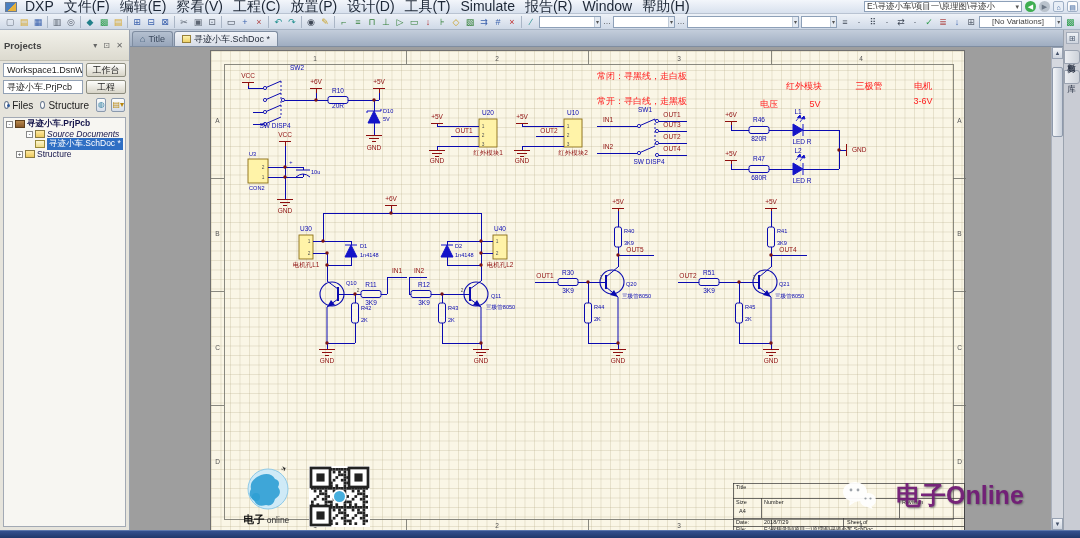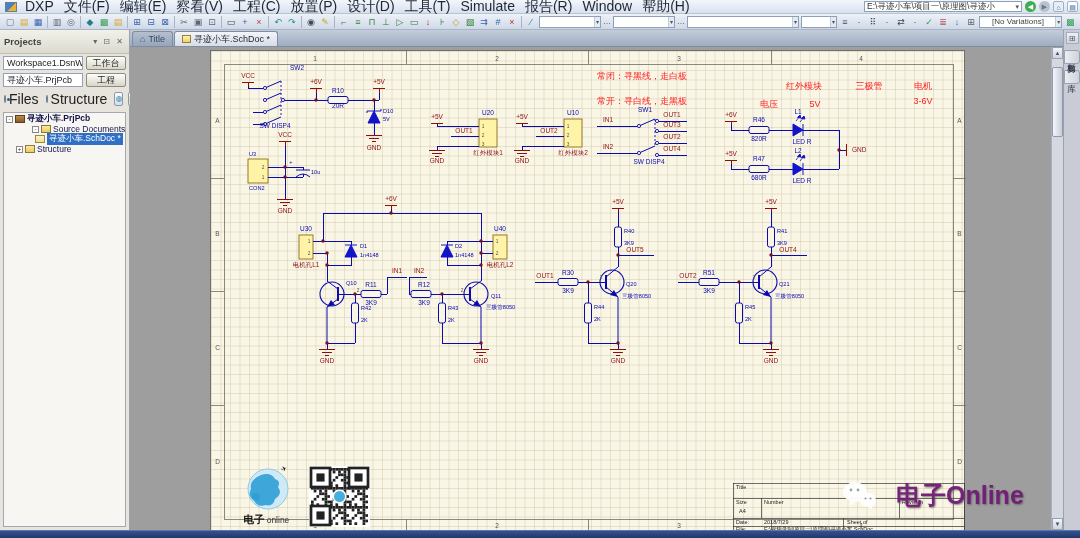--- a/index.html
+++ b/index.html
@@ -22,30 +22,30 @@
   .toolbar{height:16px;background:linear-gradient(#eef2f8,#cfd9e7);display:flex;align-items:center;border-bottom:1px solid #a8b4c4;padding:0 3px;overflow:hidden;}
   .tb-icon{width:14px;height:13px;font-size:9px;line-height:13px;text-align:center;border:1px solid transparent;border-radius:2px;cursor:default;}
   .tb-sep{width:1px;height:12px;background:#aab6c6;margin:0 2px;}
   .tb-select{height:12px;background:#fff;border:1px solid #8da0b8;font-size:8px;color:#444;display:flex;align-items:center;justify-content:flex-end;margin:0 1px;}
   .tb-select .dd{font-size:6px;color:#555;padding:0 1px;background:#e4eaf2;height:100%;display:flex;align-items:center;border-left:1px solid #c0cbd8;}
   .tb-dots{font-size:8px;color:#333;margin:0 1px;}
   
   .main{flex:1;display:flex;min-height:0;}
   
   .projects{width:130px;background:#e6e4dc;border-right:1px solid #9aa2ae;display:flex;flex-direction:column;font-size:9px;}
-  .pp-header{height:24px;display:flex;align-items:center;padding:0 4px;color:#333;background:linear-gradient(#f2f1ea,#dcdacf);border-bottom:1px solid #c2c0b4;}
+  .pp-header{height:31px;display:flex;align-items:center;padding:0 4px;color:#333;background:linear-gradient(#f2f1ea,#dcdacf);border-bottom:1px solid #c2c0b4;}
   .pp-title{font-weight:bold;font-size:9.5px;color:#444;}
   .pp-hicons{margin-left:auto;color:#666;font-size:8px;letter-spacing:2px;}
   .pp-row{display:flex;align-items:center;padding:2px 3px 1px 3px;gap:3px;}
   .pp-select{flex:1;height:14px;background:#fff;border:1px solid #93a2b6;display:flex;align-items:center;font-size:9px;color:#222;padding:0 3px;overflow:hidden;white-space:nowrap;}
   .pp-btn{width:40px;height:14px;background:linear-gradient(#fdfdfb,#d8d5c8);border:1px solid #8d8d80;border-radius:2px;font-size:9px;text-align:center;line-height:13px;color:#222;}
   .pp-radio-row{display:flex;align-items:center;gap:3px;padding:3px 4px;}
   .radio{width:8px;height:8px;border-radius:50%;border:1px solid #6a7smoke;border:1px solid #6a7a90;background:#fff;position:relative;}
   .radio.sel::after{content:"";position:absolute;left:2px;top:2px;width:3px;height:3px;border-radius:50%;background:#2d5a9e;}
-  .pp-radio-lbl{font-size:14px;color:#222;margin-right:4px;}
+  .pp-radio-lbl{font-size:10px;color:#222;margin-right:4px;}
   .pp-mini-btn{width:18px;height:14px;background:linear-gradient(#fdfdfb,#d4dce8);border:1px solid #8a99ad;border-radius:2px;font-size:8px;text-align:center;line-height:12px;margin-left:auto;}
   .pp-mini-btn.b2{margin-left:2px;}
   .pp-tree{flex:1;background:#f7f6f2;border:1px solid #a2a9b4;margin:2px 3px 3px 3px;overflow:hidden;padding-top:1px;}
   .tree-row{display:flex;align-items:center;height:10px;font-size:8.5px;color:#14144a;white-space:nowrap;cursor:default;}
   .tree-row.sel .tree-lbl{background:#2f6fc4;color:#fff;padding:0 2px;}
   .tree-row.bold .tree-lbl{font-weight:bold;}
   .exp{width:7px;height:7px;border:1px solid #888;background:#fff;font-size:6px;line-height:5px;text-align:center;color:#333;margin-right:2px;flex:none;}
   .ti{width:10px;height:8px;margin-right:2px;flex:none;border:1px solid #8a7a40;}
   .ti-proj{background:linear-gradient(#b98a4e,#8a5a2a);border-color:#5d3f1c;}
   .ti-folder{background:linear-gradient(#ffe9a0,#ecc95e);}
@@ -206,21 +206,21 @@
         <span class="pp-radio-lbl">Structure</span>
         <span class="pp-mini-btn" style="color:#2e7d9e">◍</span>
         <span class="pp-mini-btn b2" style="color:#b8860b">▤▾</span>
       </div>
       <div class="pp-tree" id="pp-tree">
           <div class="tree-row bold" style="padding-left: 2px;">
             <span class="exp">-</span>
             <span class="ti ti-proj"></span>
             <span class="tree-lbl">寻迹小车.PrjPcb</span>
           </div>
-          <div class="tree-row" style="padding-left: 28px;">
+          <div class="tree-row" style="padding-left: 22px; font-style: italic;">
             <span class="exp">-</span>
             <span class="ti ti-folder"></span>
             <span class="tree-lbl">Source Documents</span>
           </div>
           <div class="tree-row sel" style="padding-left: 22px;">
             <span style="width: 9px; flex: 0 0 auto;"></span>
             <span class="ti ti-doc"></span>
             <span class="tree-lbl">寻迹小车.SchDoc *</span>
           </div>
           <div class="tree-row" style="padding-left: 12px;">

